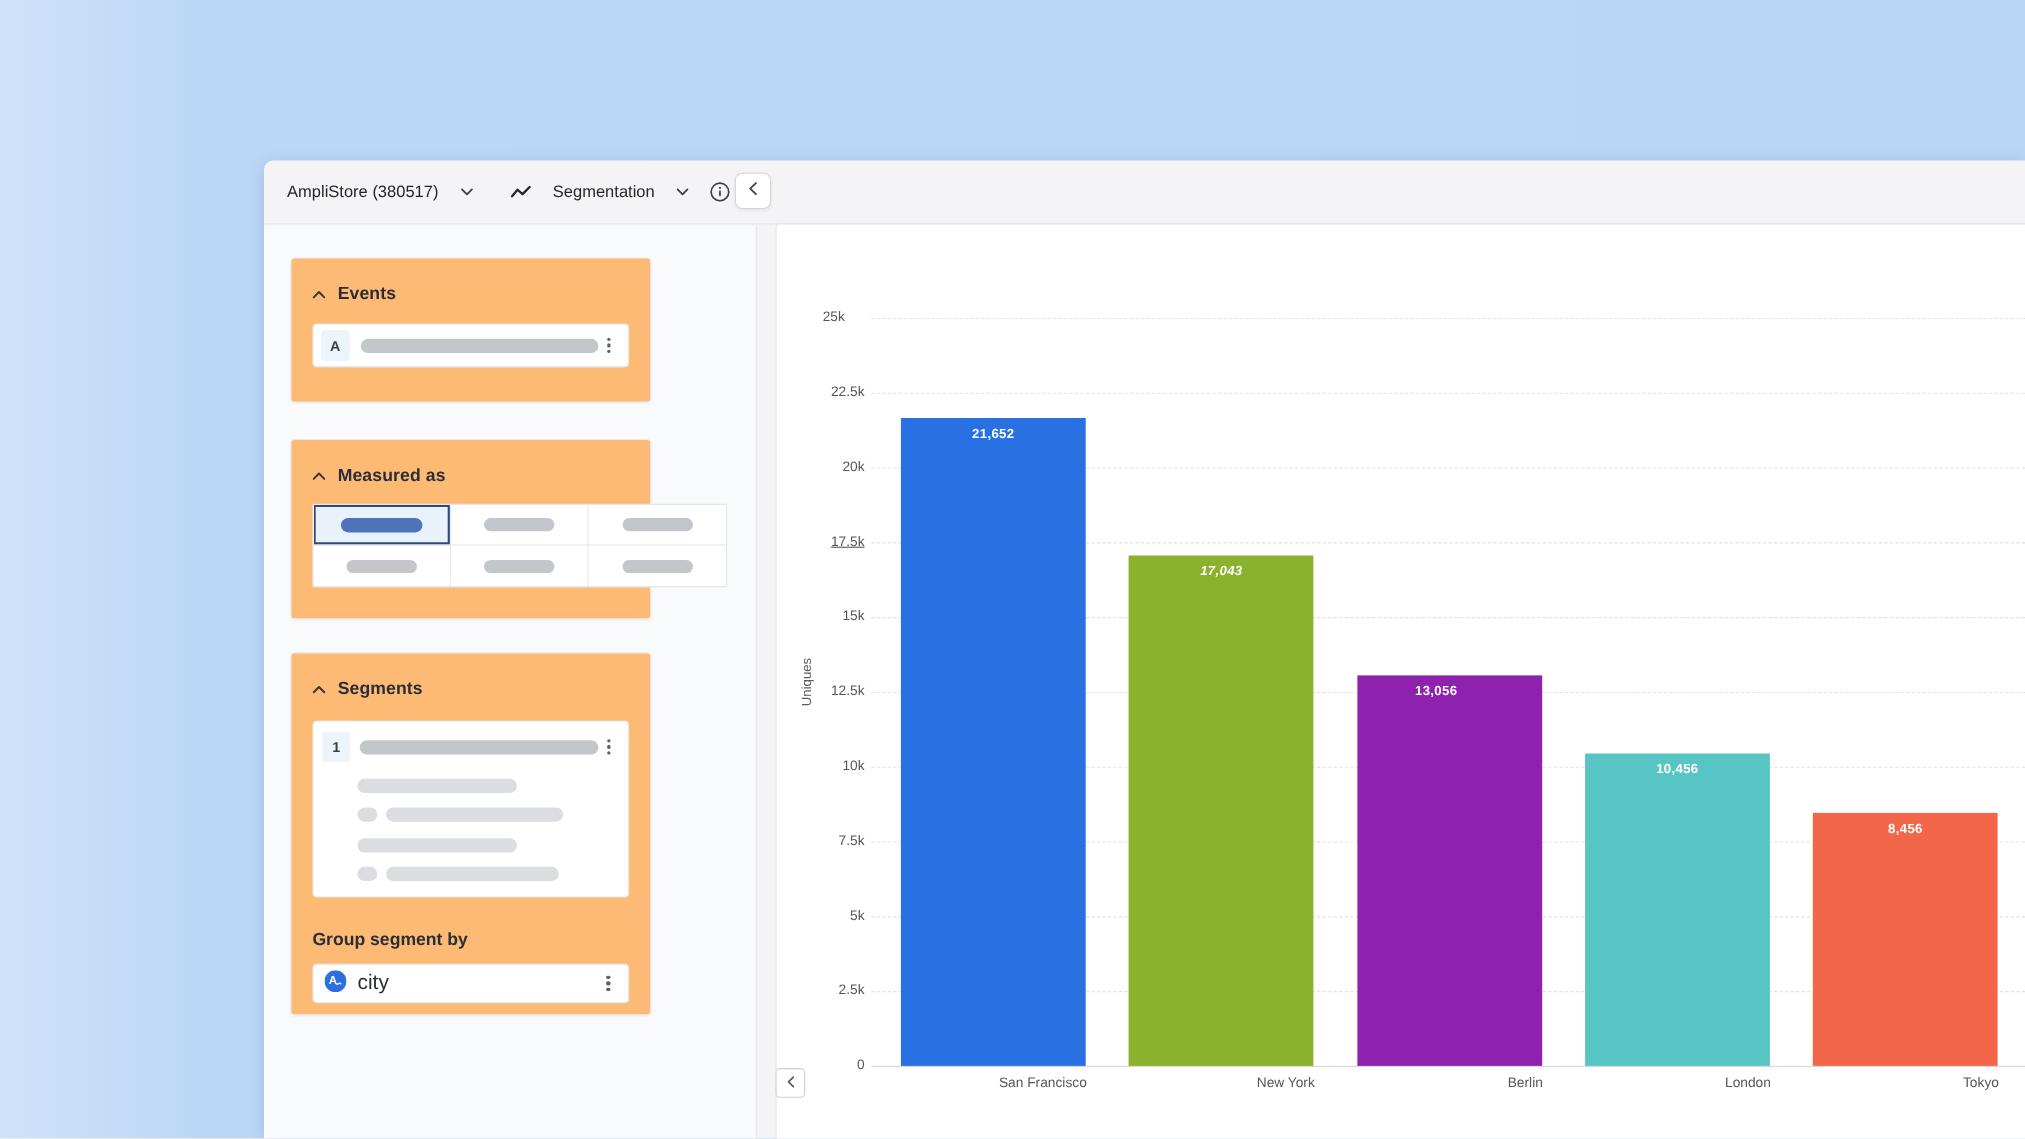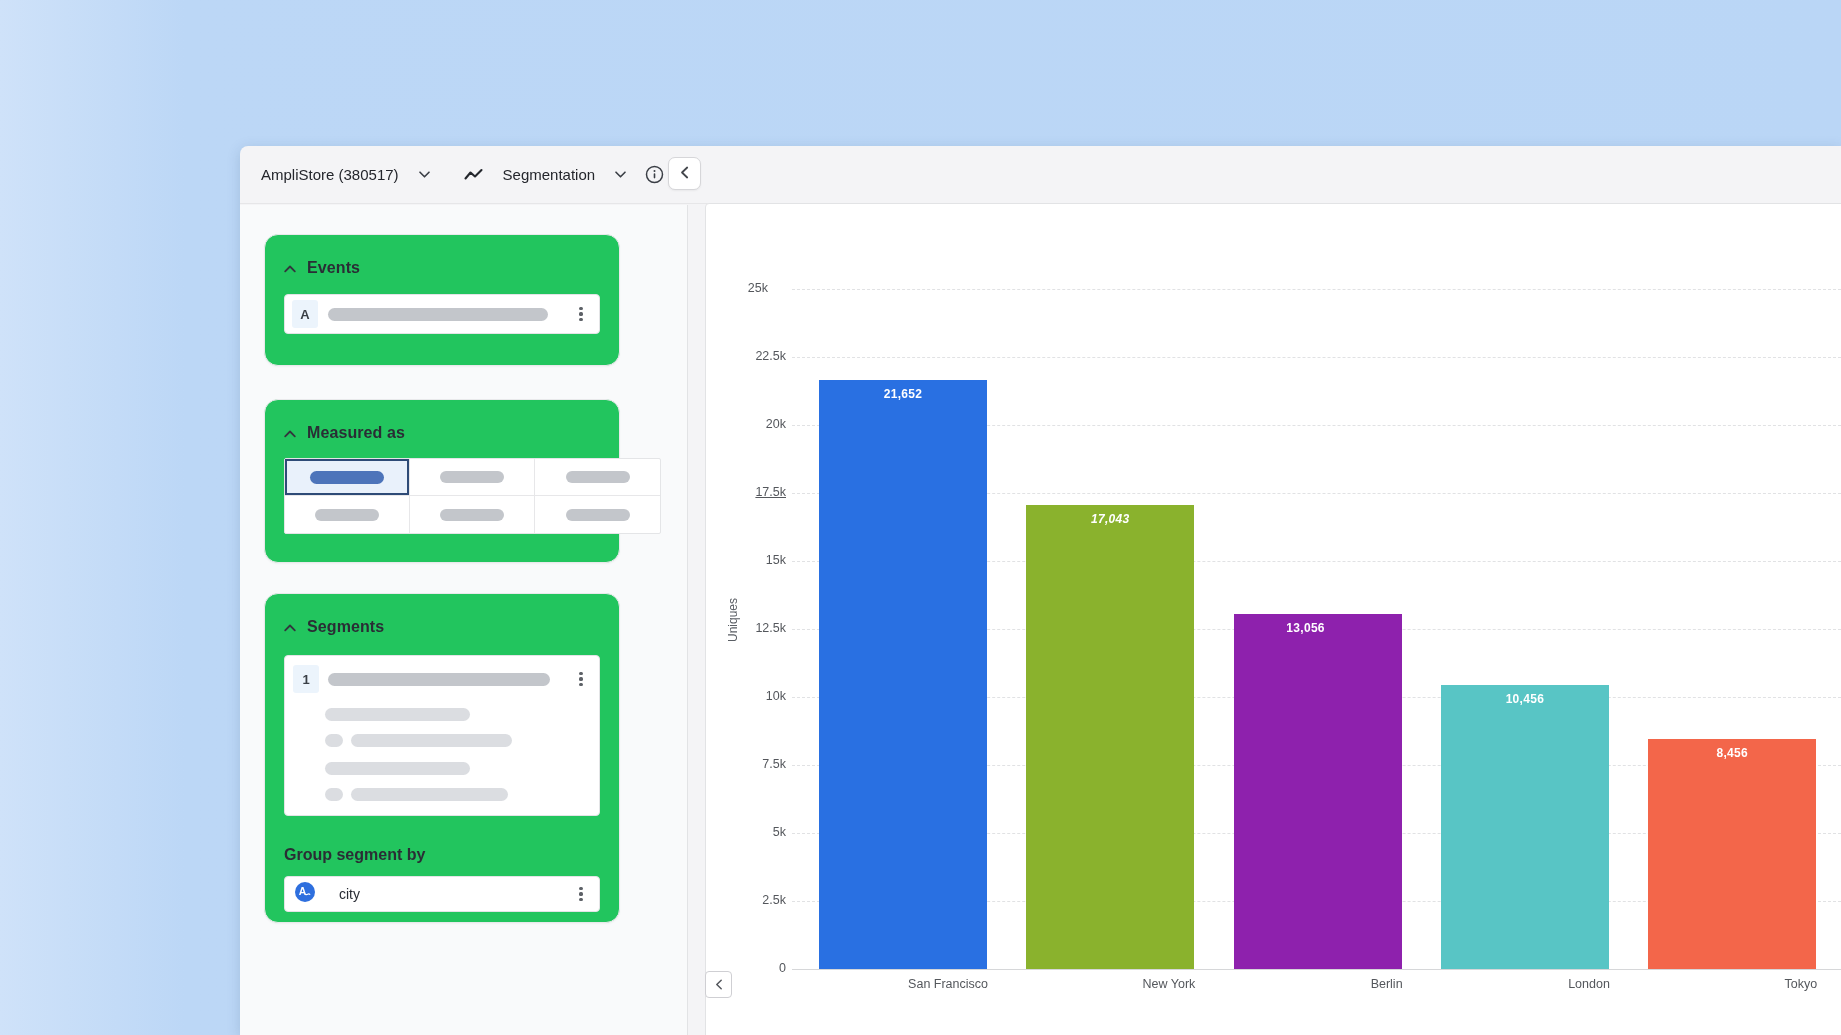--- a/index.html
+++ b/index.html
@@ -20,22 +20,22 @@
   .icon-btn { display:flex; align-items:center; justify-content:center; cursor:pointer; }
 
   .collapse-top { position:absolute; left:428px; top:11px; width:33px; height:33px;
     background:#fff; border:1px solid #d6d6d9; border-radius:7px;
     display:flex; align-items:center; justify-content:center; cursor:pointer;
     box-shadow:0 1px 2px rgba(0,0,0,.05); z-index:5; }
 
   
   .sidebar { position:absolute; left:0; top:59px; width:448px; bottom:0;
     background:#f9fafb; border-right:1px solid #e2e3e5; padding-top:29px; }
-  .card { margin-left:24px; width:356px; background:#22c55e;
-    border:1px solid #e9e9eb; border-radius:14px;
+  .card { margin-left:24px; width:328px; background:#fdba74;
+    border:1px solid #e9e9eb; border-radius:4px;
     box-shadow:0 1px 2px rgba(20,20,40,.04); padding:24px 19px 0 19px; }
   .card-title-row { display:flex; align-items:center; gap:11px; cursor:pointer; }
   .card-title { font-size:16px; font-weight:600; color:#2a2d35; letter-spacing:.1px; }
 
   .card-events { height:132px; }
   .event-row { margin-top:17px; height:40px; border:1px solid #e3e4e6; border-radius:4px;
     display:flex; align-items:center; padding:0 9px 0 7px; cursor:pointer; background:#fff; }
   .badge { width:26px; height:28px; background:#ecf4fc; border-radius:3px;
     display:flex; align-items:center; justify-content:center;
     font-size:13px; font-weight:600; color:#3a3f46; }
@@ -61,21 +61,21 @@
   .card-segments { margin-top:30px; height:330px; }
   .segment-box { margin-top:19px; border:1px solid #e3e4e6; border-radius:4px;
     padding:9px 9px 14px 8px; background:#fff; }
   .seg-row1 { display:flex; align-items:center; }
   .seg-row1 .pill { width:222px; margin-left:9px; }
   .skel-row { display:flex; align-items:center; margin-left:32px; margin-top:13px; }
   .skel-row .dotpill { width:18px; height:13px; border-radius:7px; background:#dbdde1; margin-right:8px; }
   .group-label { margin-top:30px; font-size:16px; font-weight:600; color:#2a2d35; }
   .city-row { margin-top:12px; height:36px; border:1px solid #e3e4e6; border-radius:4px;
     display:flex; align-items:center; padding:0 9px 0 10px; cursor:pointer; background:#fff; }
-  .city-label { margin-left:24px; font-size:14px; color:#2a2d35; }
+  .city-label { margin-left:10px; font-size:19px; color:#2a2d35; }
 
   
   .chart-card { position:absolute; left:705px; top:203px; width:1140px; height:840px;
     background:#fff; border:1px solid #e2e3e5; border-radius:4px; }
   .chart-layer { position:absolute; inset:0; pointer-events:none; }
   .chart-layer > * { position:absolute; }
   .ytick { width:45px; text-align:right; font-size:12.5px; color:#54575c; pointer-events:none; }
   .gridline { height:0; border-top:1px dashed #e1e2e4; }
   .gridline.base { border-top:1px solid #d6d7d9; }
   .bar { pointer-events:auto; cursor:pointer; }

